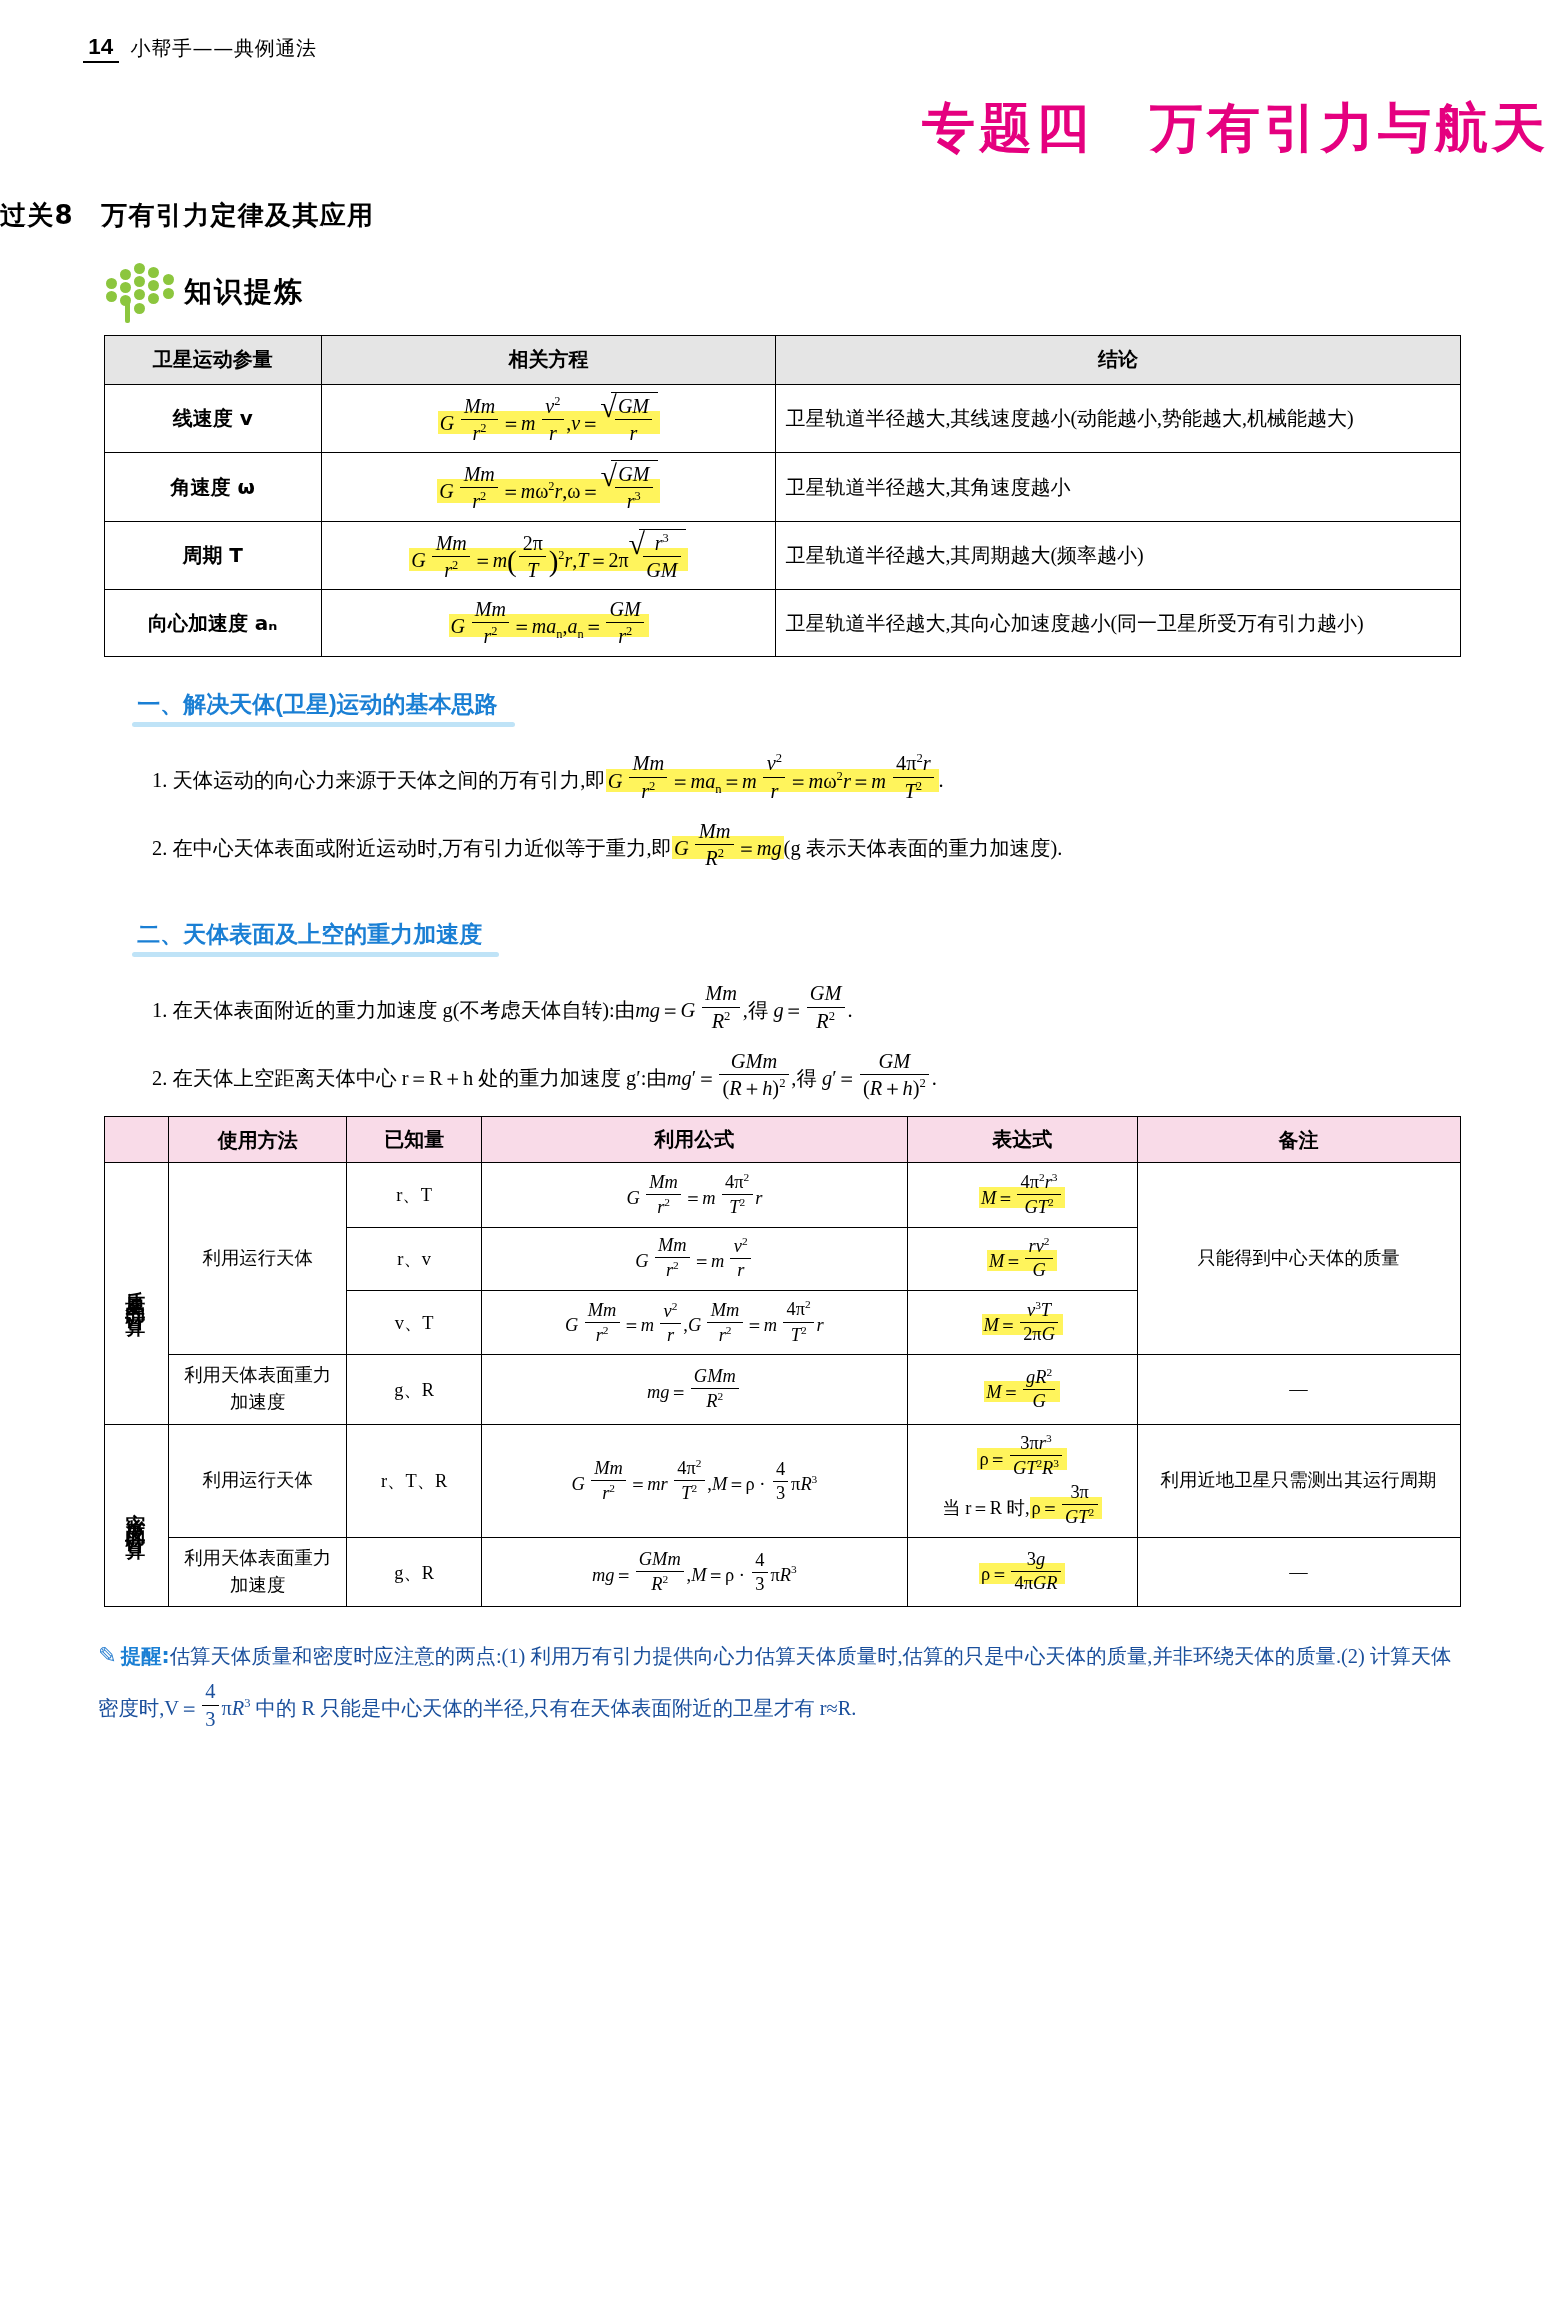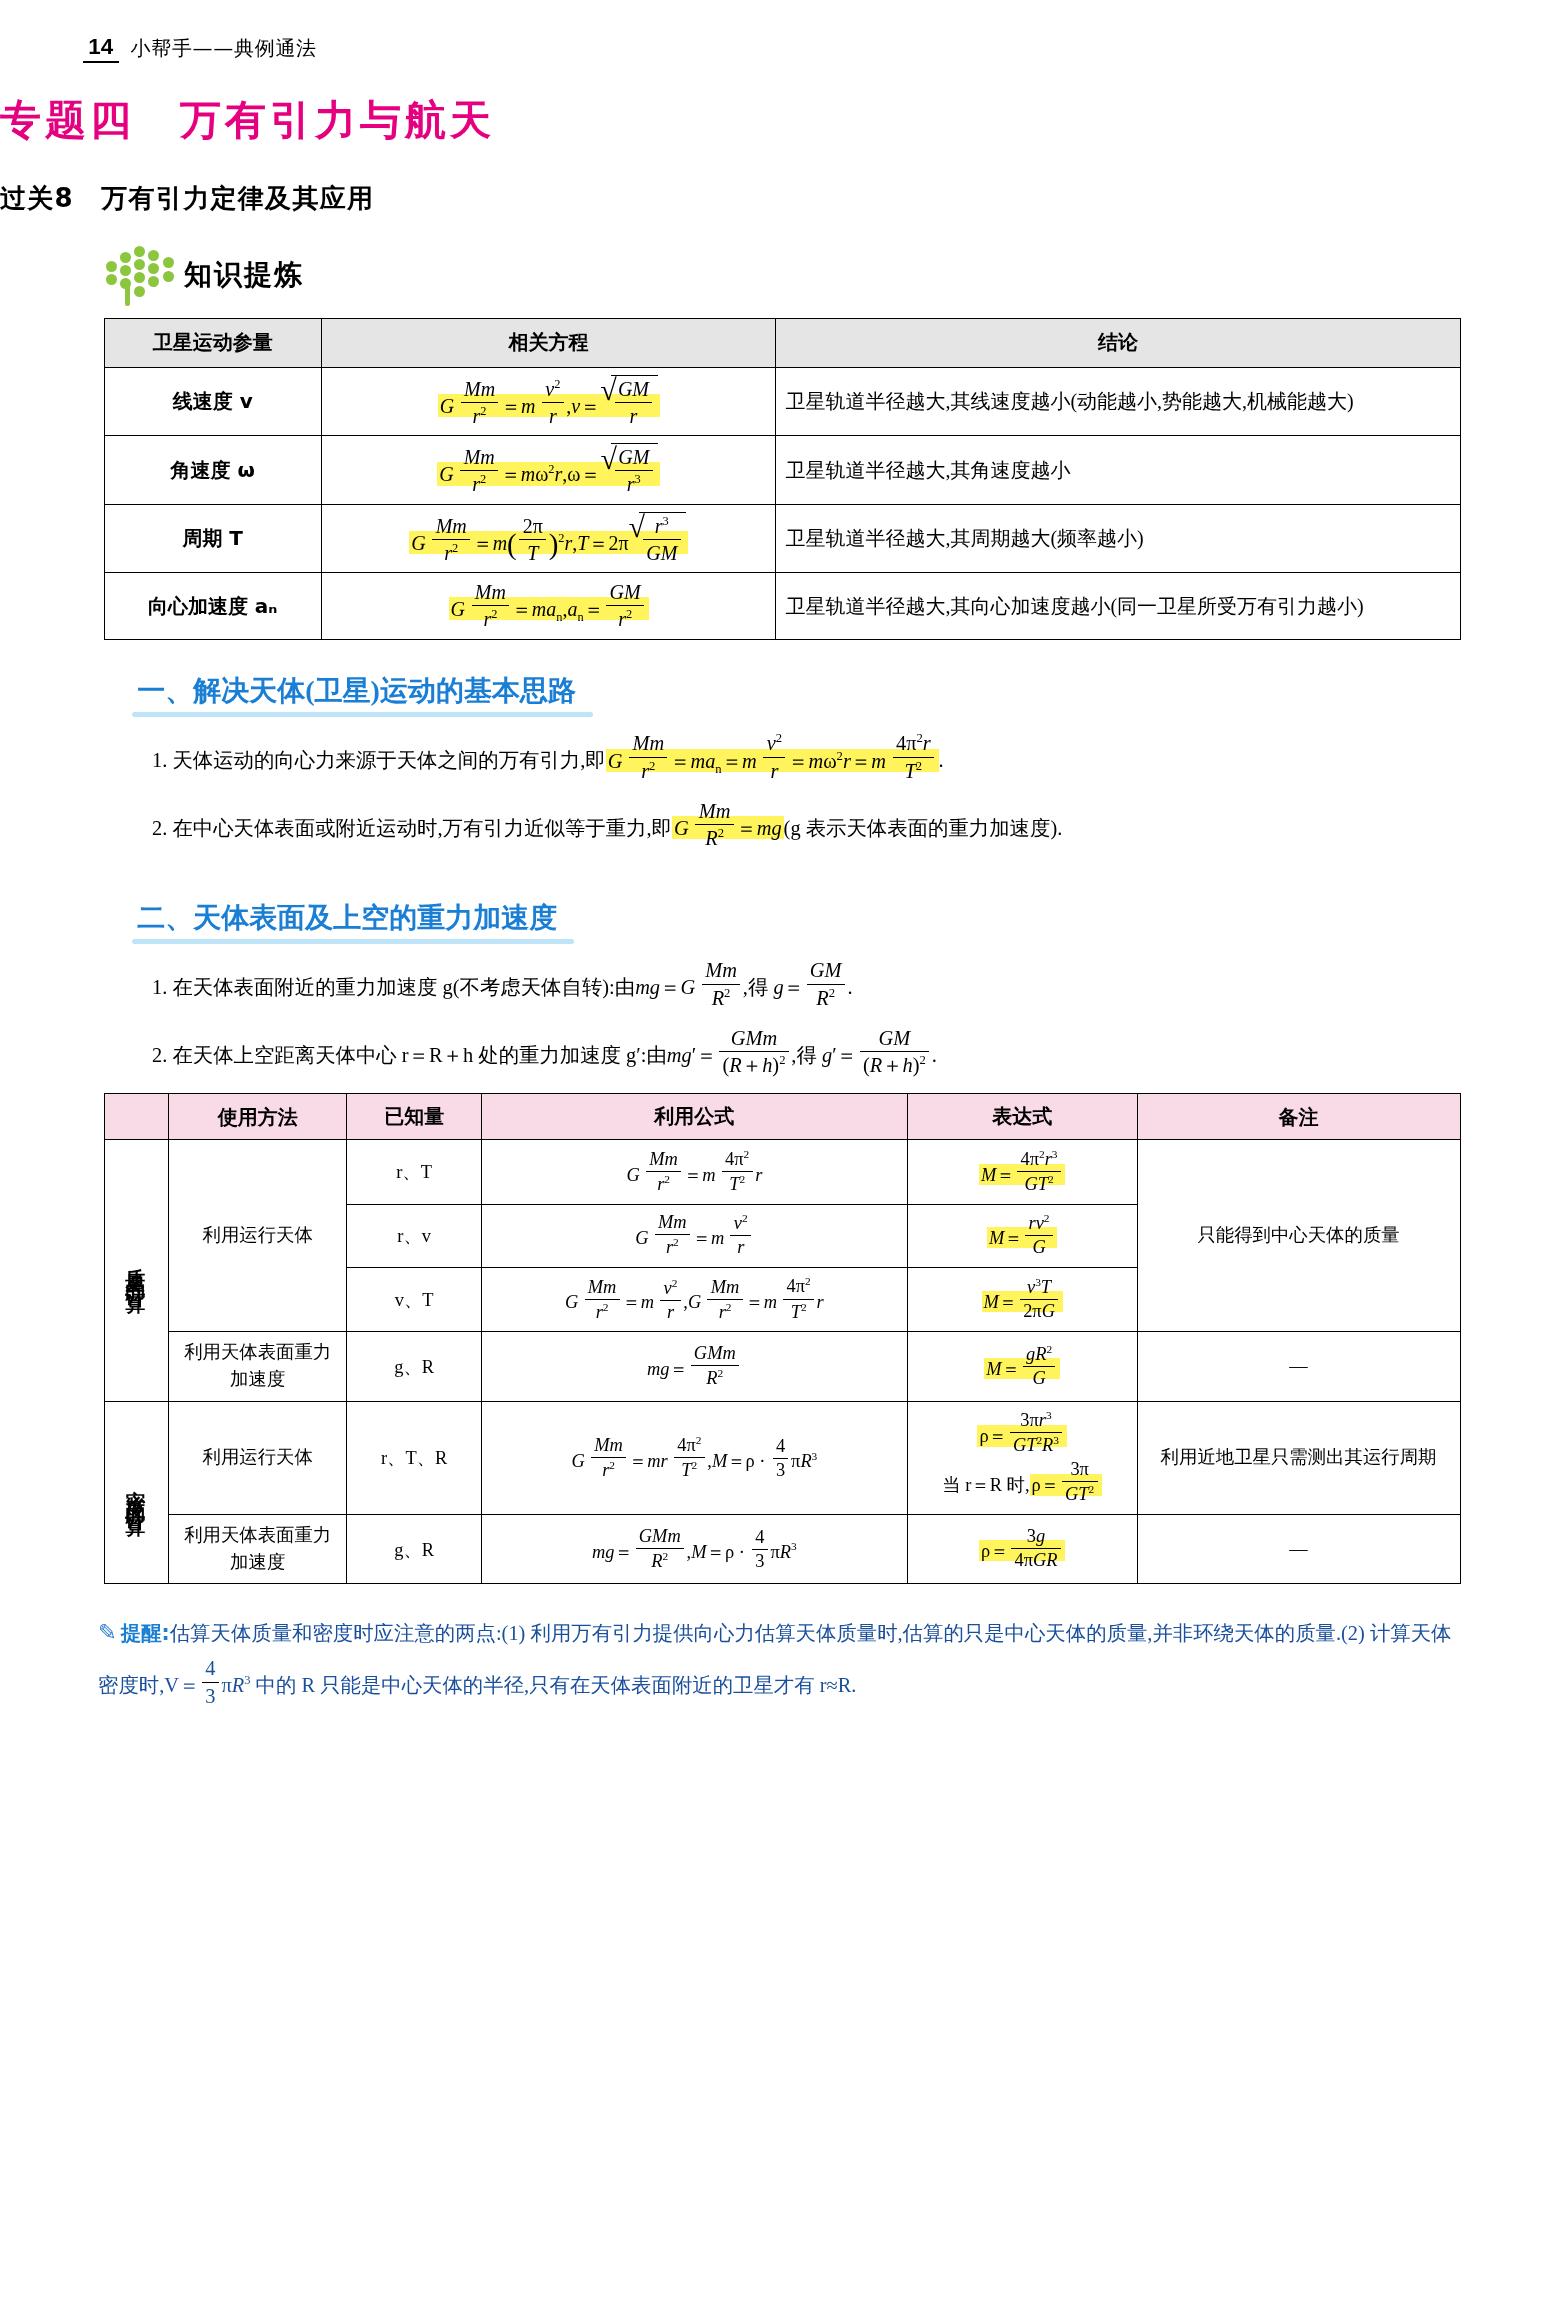--- a/index.html
+++ b/index.html
@@ -16,25 +16,25 @@
   .header { display:flex; align-items:center; gap:12px; padding:34px 0 0 83px; }
   .page-num {
     font-family:"Liberation Sans", sans-serif;
     font-size:22.4px; font-weight:bold; color:#000;
     border-bottom:2px solid #000; padding:0 5.3px 1.3px 5.3px;
   }
   .header-title { font-family:"DejaVu Sans", sans-serif; font-size:20px; color:#000; letter-spacing:0.7px; }
 
   
   .topic-title {
-    text-align:left;
+    text-align:right;
     color:#e5007f;
     font-family:"DejaVu Sans", sans-serif;
     font-weight:bold;
-    font-size:41px;
+    font-size:53px;
     letter-spacing:4px;
     margin:30px 15px 0 0;
   }
   .section-title {
     font-family:"DejaVu Sans", sans-serif;
     font-weight:bold;
     font-size:26px;
     margin:33px 0 0 0;
     letter-spacing:1.3px;
   }
@@ -69,25 +69,25 @@
   .t2 .vhead { width:46px; font-family:"DejaVu Sans", sans-serif; font-weight:bold; font-size:20px; }
   .t2 .vhead span { writing-mode:vertical-rl; text-orientation:upright; letter-spacing:6.6px; display:inline-block;}
   .t2 .meth { width:165px; line-height:1.5; }
   .t2 .known { width:119px; }
   .t2 .formula { width:422px; }
   .t2 .expr { width:217px; }
   .t2 .note { width:316px; line-height:1.6; }
 
   
   .sub-head {
-    margin:30px 0 0 132px;
+    margin:30px 0 10px 132px;
     color:#1a7fd4;
-    font-family:Liberation Serif, serif;
+    font-family:Liberation Sans, sans-serif;
     font-weight:bold;
-    font-size:28px;
+    font-size:23px;
     display:inline-block;
     position:relative;
     padding:2.6px 17px 6.6px 5.3px;
   }
   .sub-head::after {
     content:""; position:absolute; left:0; right:0; bottom:0; height:4.6px;
     background:#bfe3f7; border-radius:2.6px;
   }
   .sub-wrap { display:block; }
 

